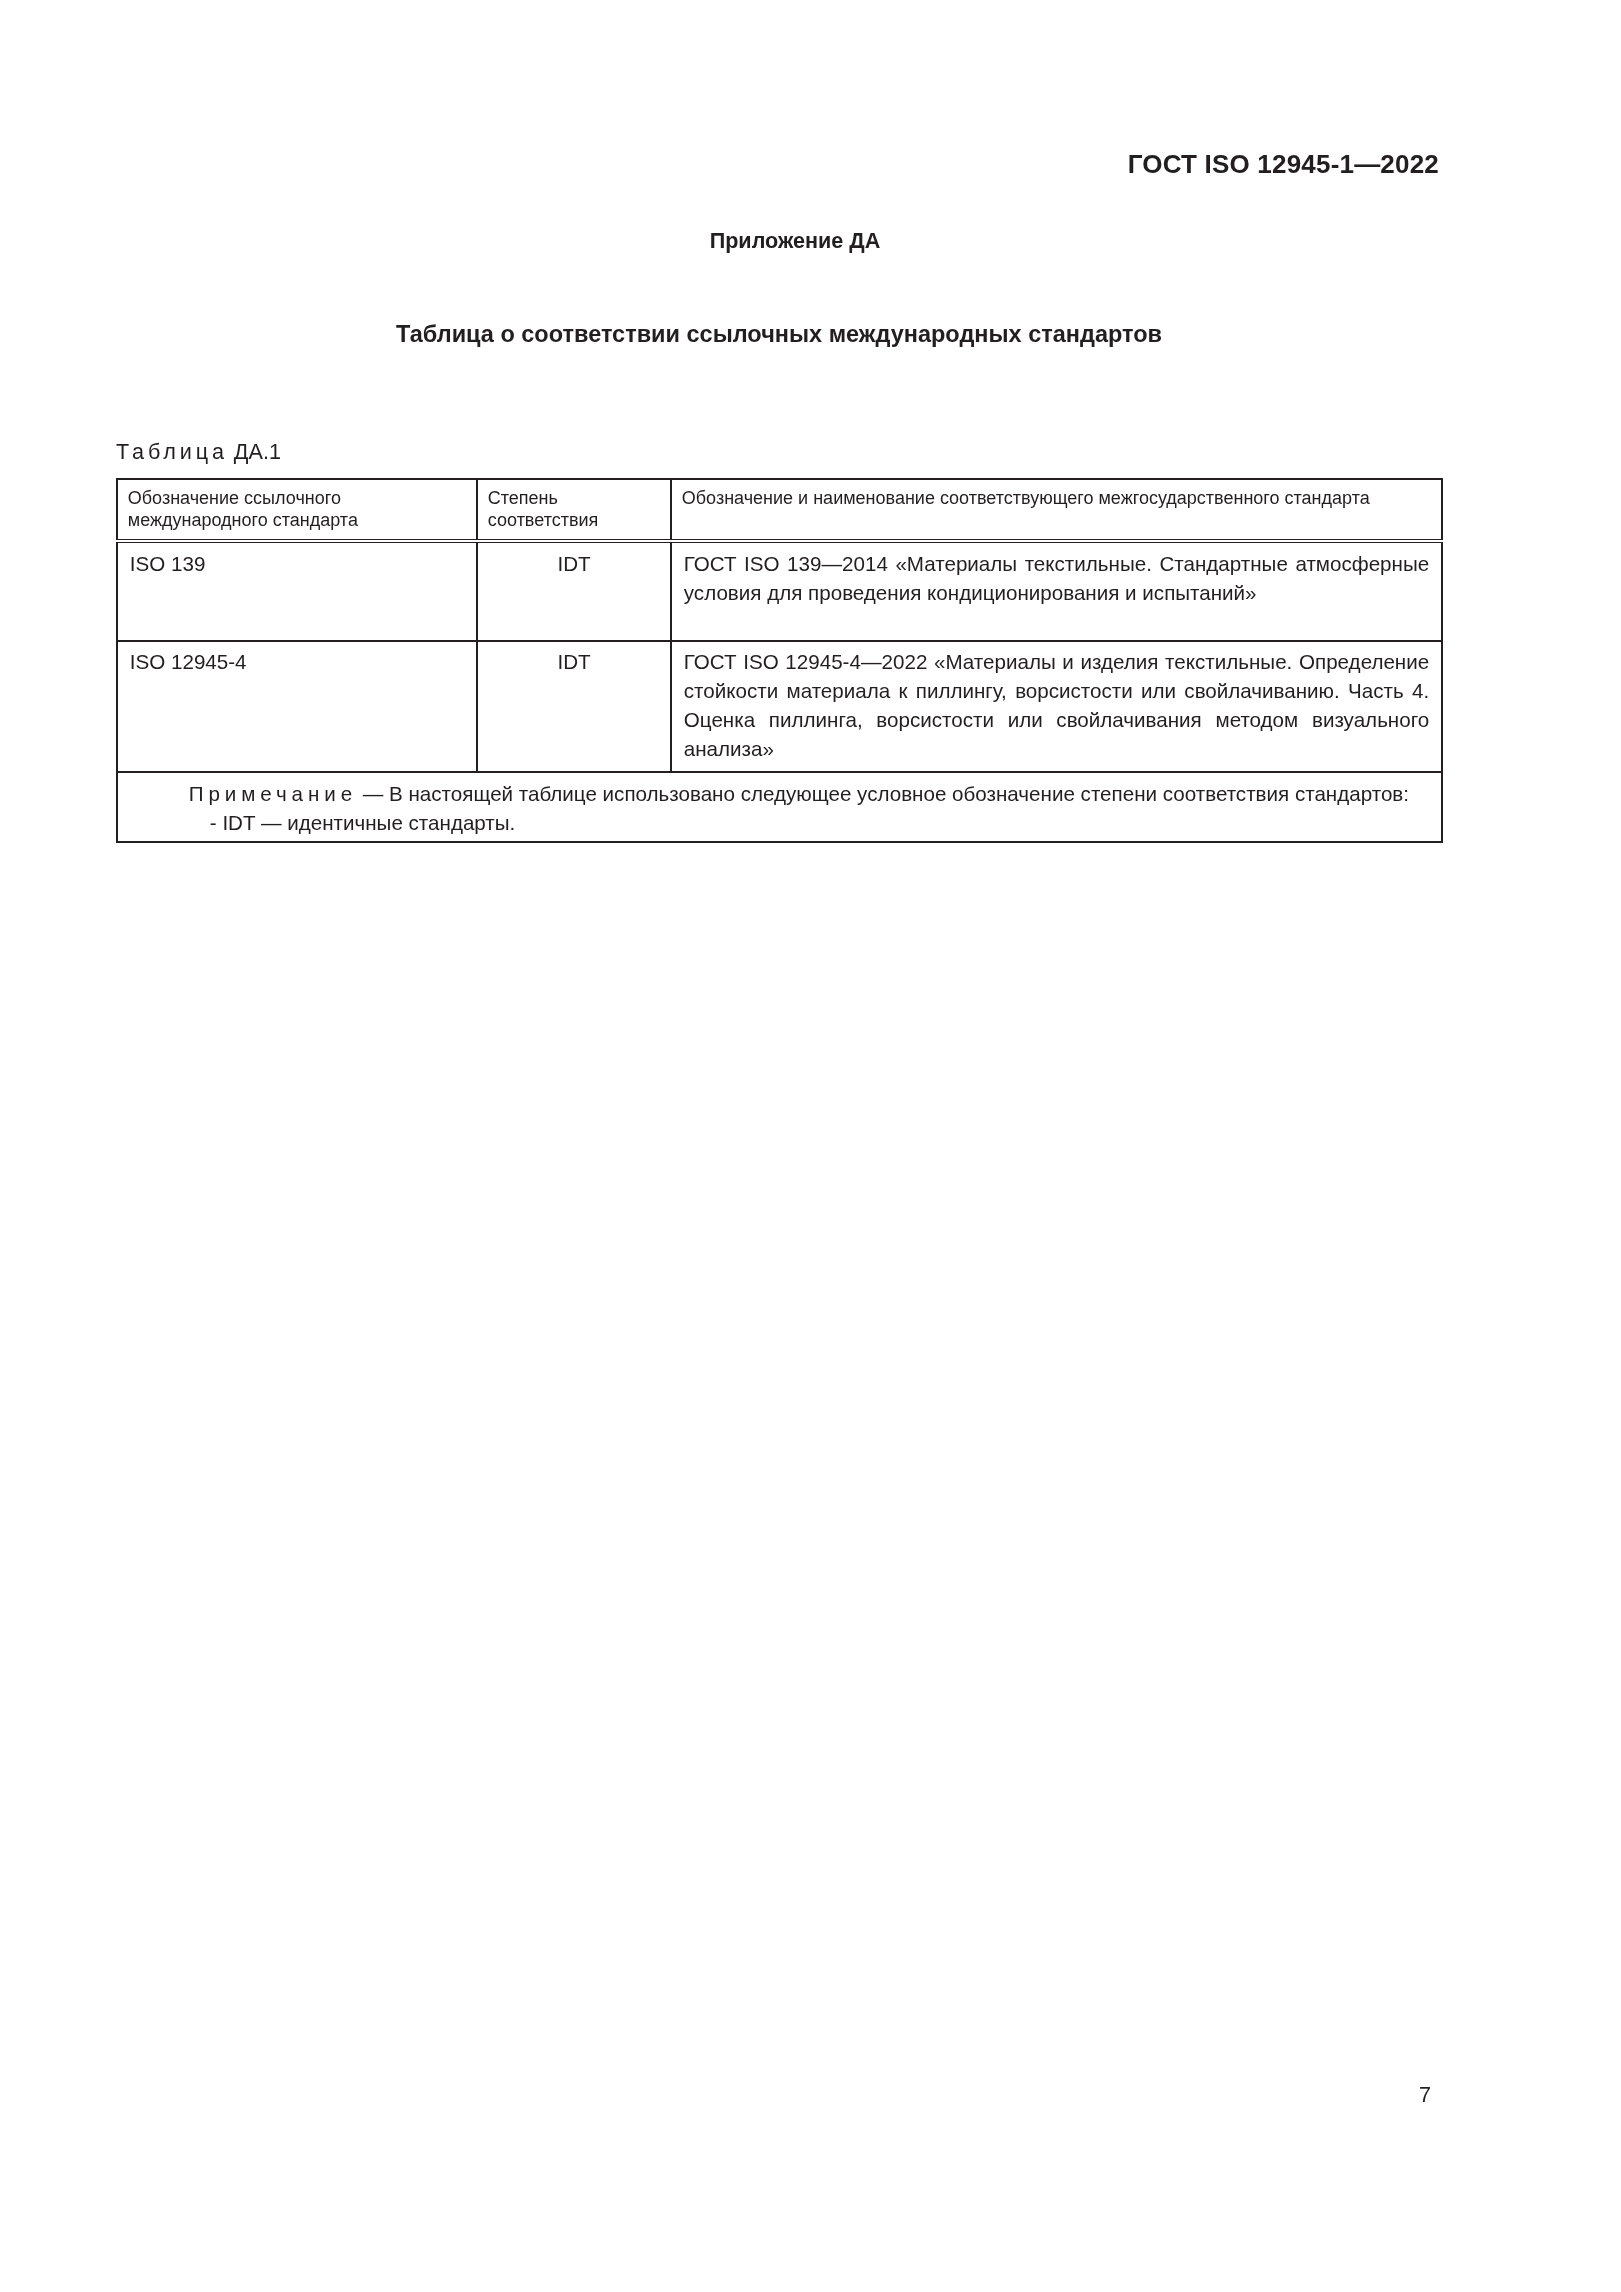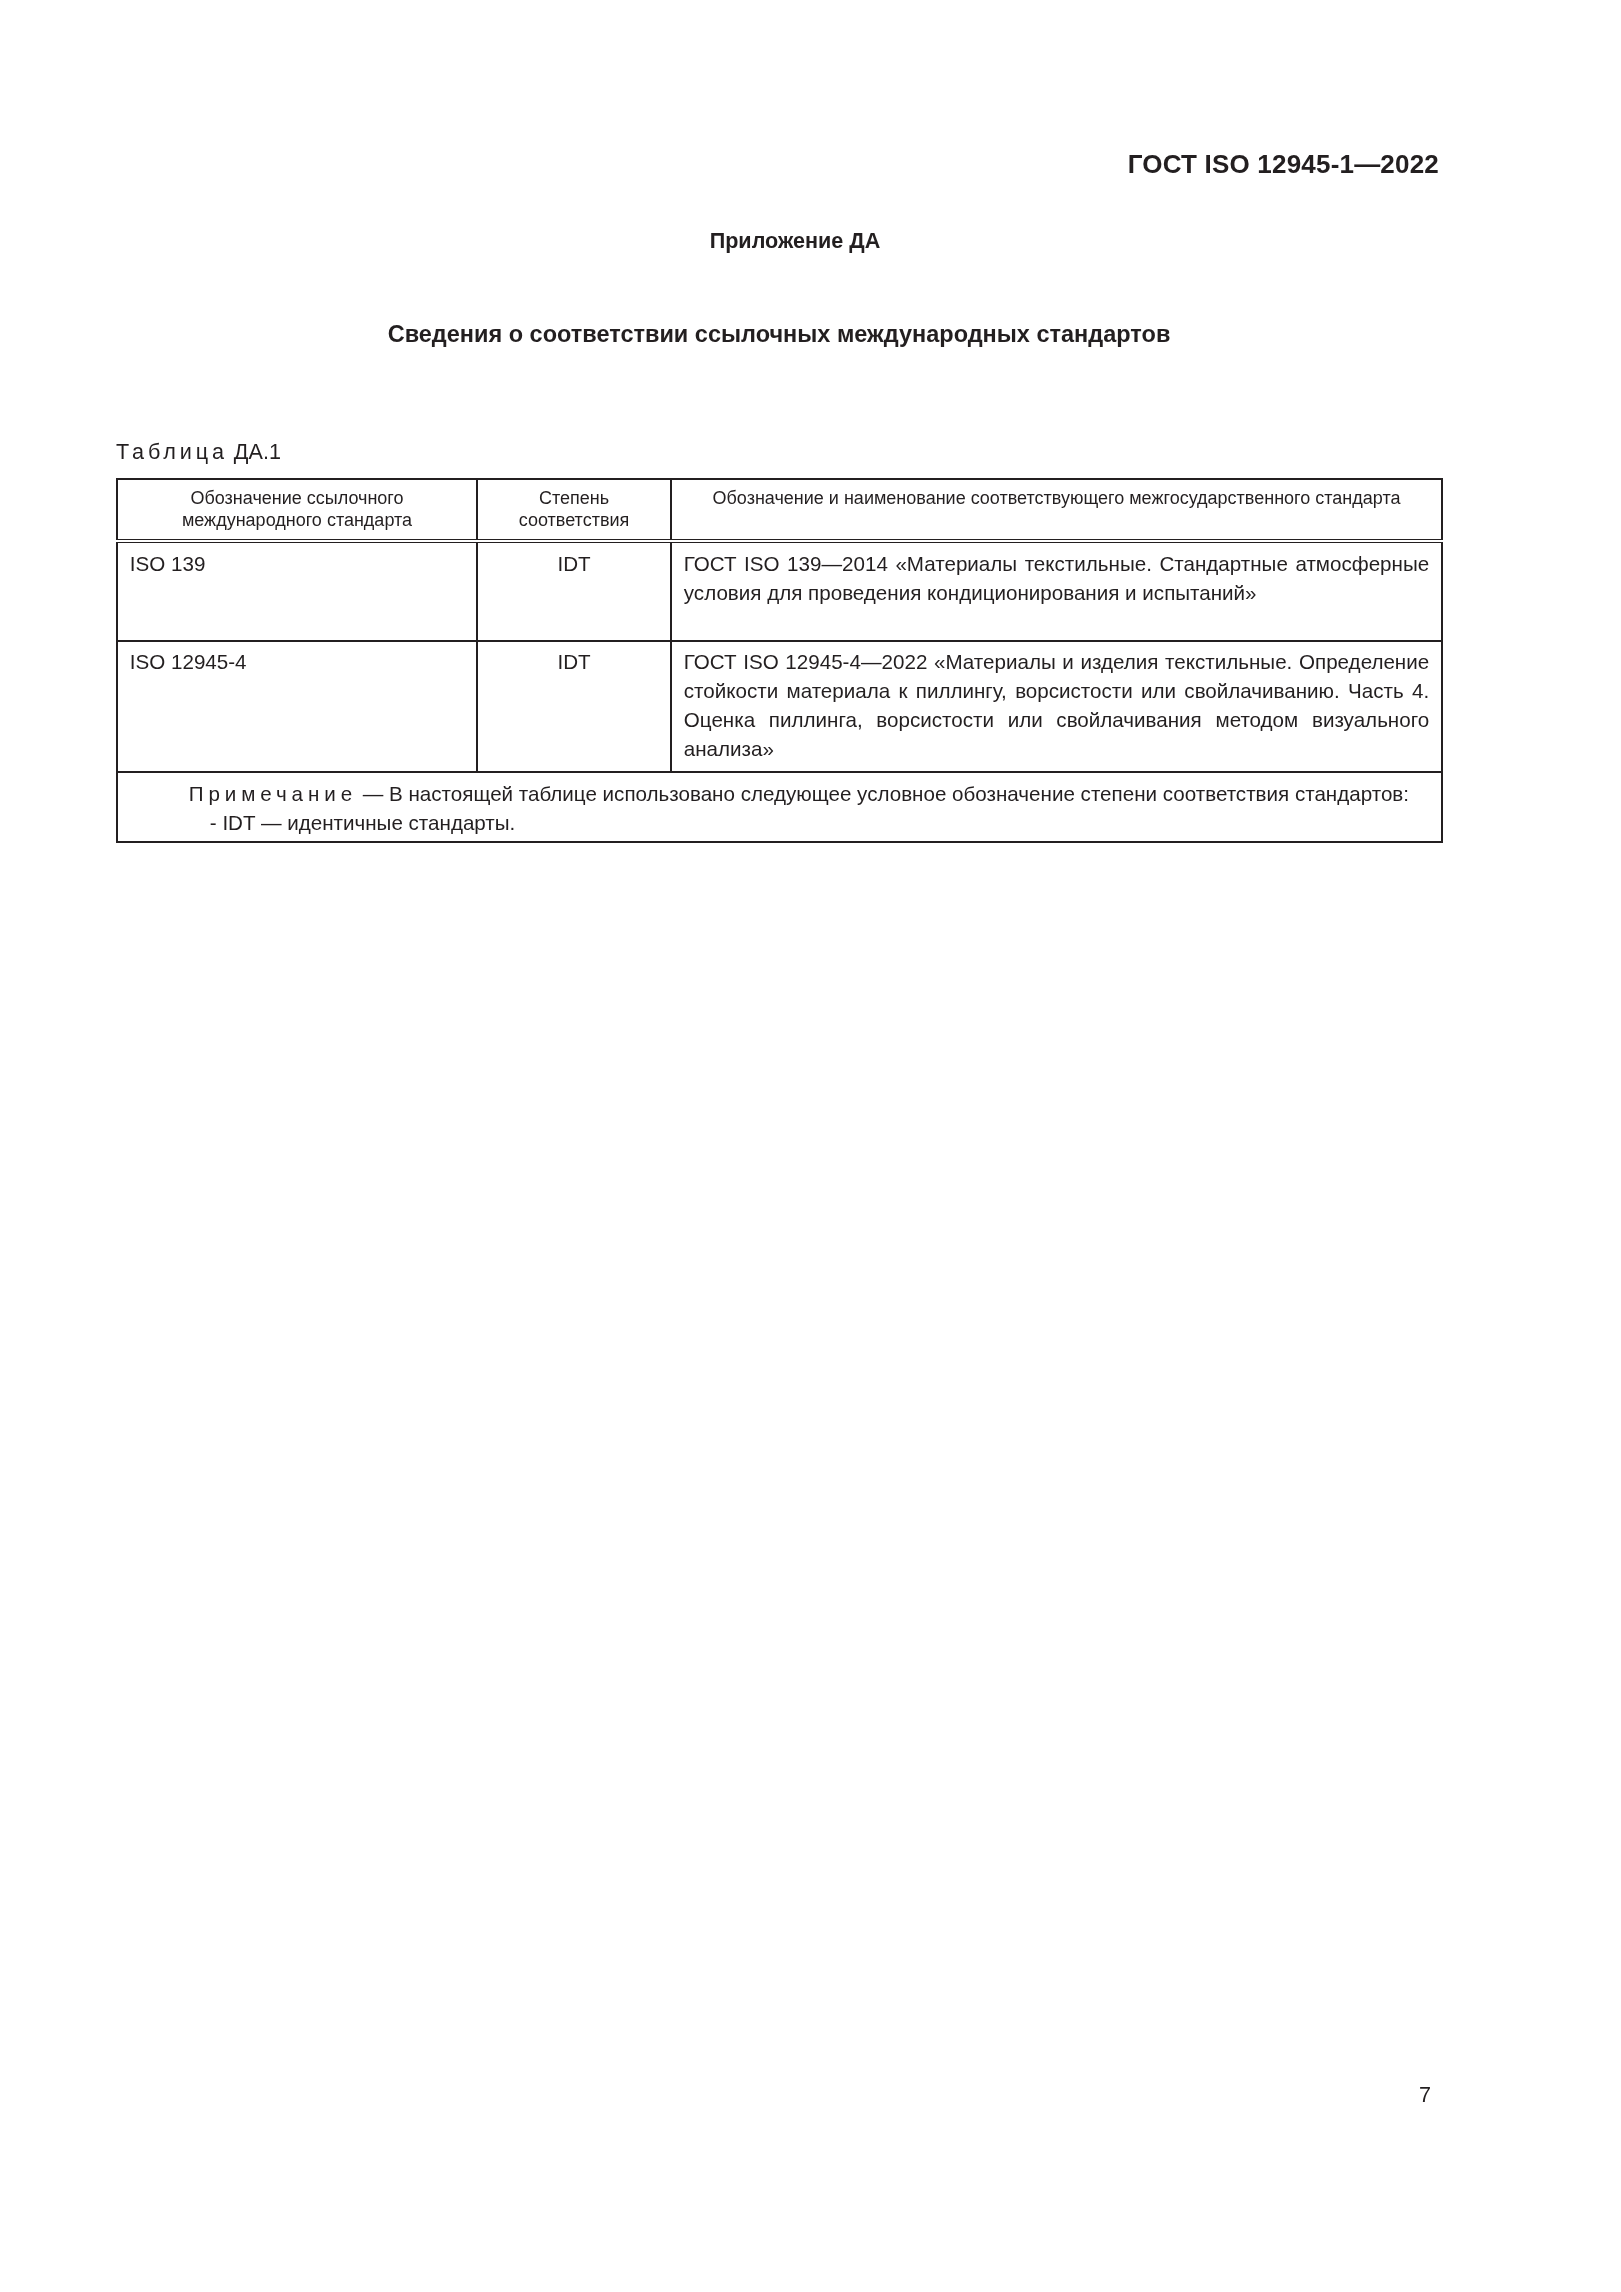--- a/index.html
+++ b/index.html
@@ -65,21 +65,21 @@
     }
     table.ref-table th, table.ref-table td {
       border-left: 2px solid #231f20;
       border-right: 2px solid #231f20;
       vertical-align: top;
     }
     table.ref-table th {
       font-weight: normal;
       font-size: 18px;
       line-height: 22.5px;
-      text-align: center;
+      text-align: left;
       padding: 6.9px 9.8px 5.9px 9.8px;
       height: 46px;
       border-bottom: 4.9px double #231f20;
     }
     table.ref-table td {
       line-height: 29px;
       padding: 5.9px 11.8px 3.9px 11.8px;
       border-bottom: 2px solid #231f20;
     }
     col.c1 { width: 360px; }
@@ -110,21 +110,21 @@
 </head>
 <body>
 
 <div class="doc-code">ГОСТ ISO 12945-1—2022</div>
 
 <div class="annex-block">
   <span class="annex-title">Приложение ДА</span>
 </div>
 
 <div class="section-title">
-  <span>Сведения о соответствии ссылочных международных стандартов</span>
+  <span>Таблица о соответствии ссылочных международных стандартов</span>
 </div>
 
 <div class="table-caption"><span>Таблица</span><span class="num">ДА.1</span></div>
 
 <table class="ref-table">
   <colgroup>
     <col class="c1">
       <col class="c2">
       <col class="c3">
   </colgroup>

